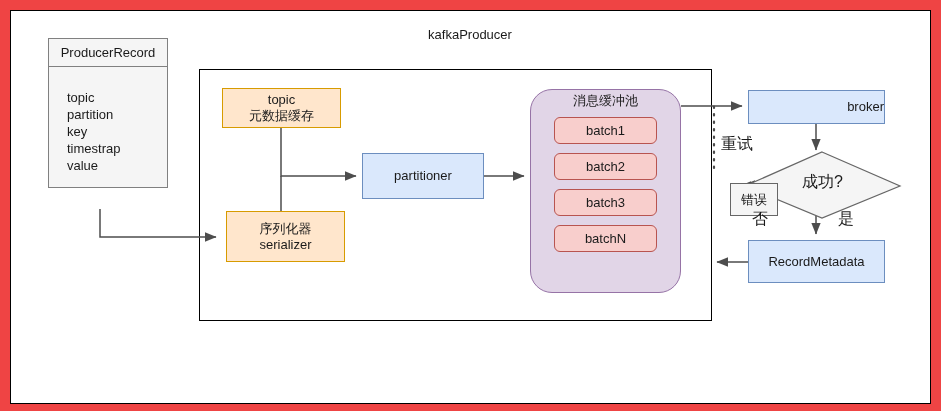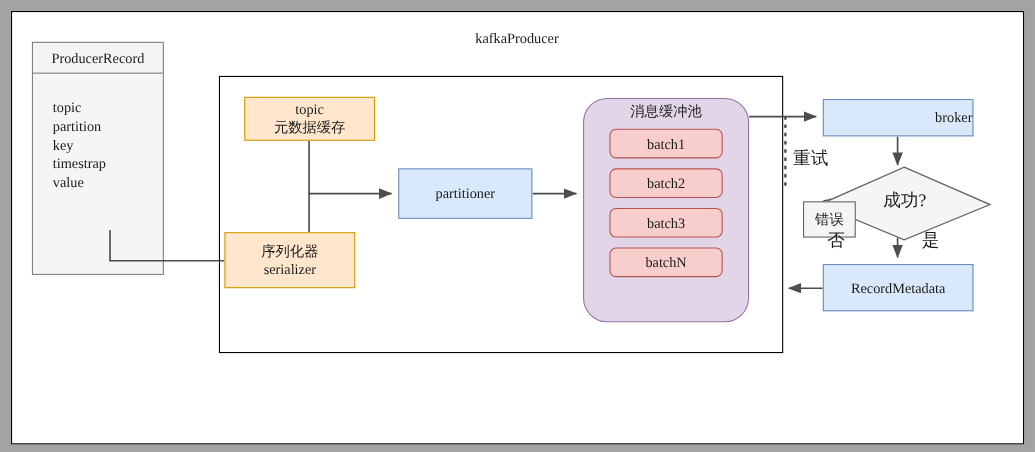--- a/index.html
+++ b/index.html
@@ -4,22 +4,22 @@
 <style>
   html, body {
     margin: 0;
     padding: 0;
     background: #ffffff;
   }
   #canvas {
     position: relative;
     width: 941px;
     height: 411px;
-    background: #a3a3a3;
-    font-family: Liberation Serif, serif;
+    background: #ef4444;
+    font-family: Liberation Sans, sans-serif;
     overflow: hidden;
   }
   .svg-layer {
     position: absolute;
     left: 0;
     top: 0;
     width: 941px;
     height: 411px;
     pointer-events: none;
   }
@@ -52,22 +52,22 @@
   }
   
   #producer-container {
     left: 199px; top: 69px;
     width: 513px; height: 252px;
     border: 1.4px solid #000000;
     background: #ffffff;
   }
   
   #producer-record {
-    left: 29px; top: 38px;
-    width: 120px; height: 212px;
+    left: 48px; top: 38px;
+    width: 120px; height: 150px;
     border: 1px solid #808080;
     background: #f5f5f5;
     display: block;
   }
   #producer-record-header {
     height: 27px;
     border-bottom: 1px solid #808080;
     display: flex;
     align-items: center;
     justify-content: center;
@@ -84,21 +84,21 @@
   
   .box-orange {
     background: #ffe6cc;
     border: 1.2px solid #d79b00;
   }
   #topic-metadata {
     left: 222px; top: 88px;
     width: 119px; height: 40px;
   }
   #serializer {
-    left: 204px; top: 211px;
+    left: 226px; top: 211px;
     width: 119px; height: 51px;
   }
   
   .box-blue {
     background: #dae8fc;
     border: 1.2px solid #6c8ebf;
   }
   #partitioner {
     left: 362px; top: 153px;
     width: 122px; height: 46px;

